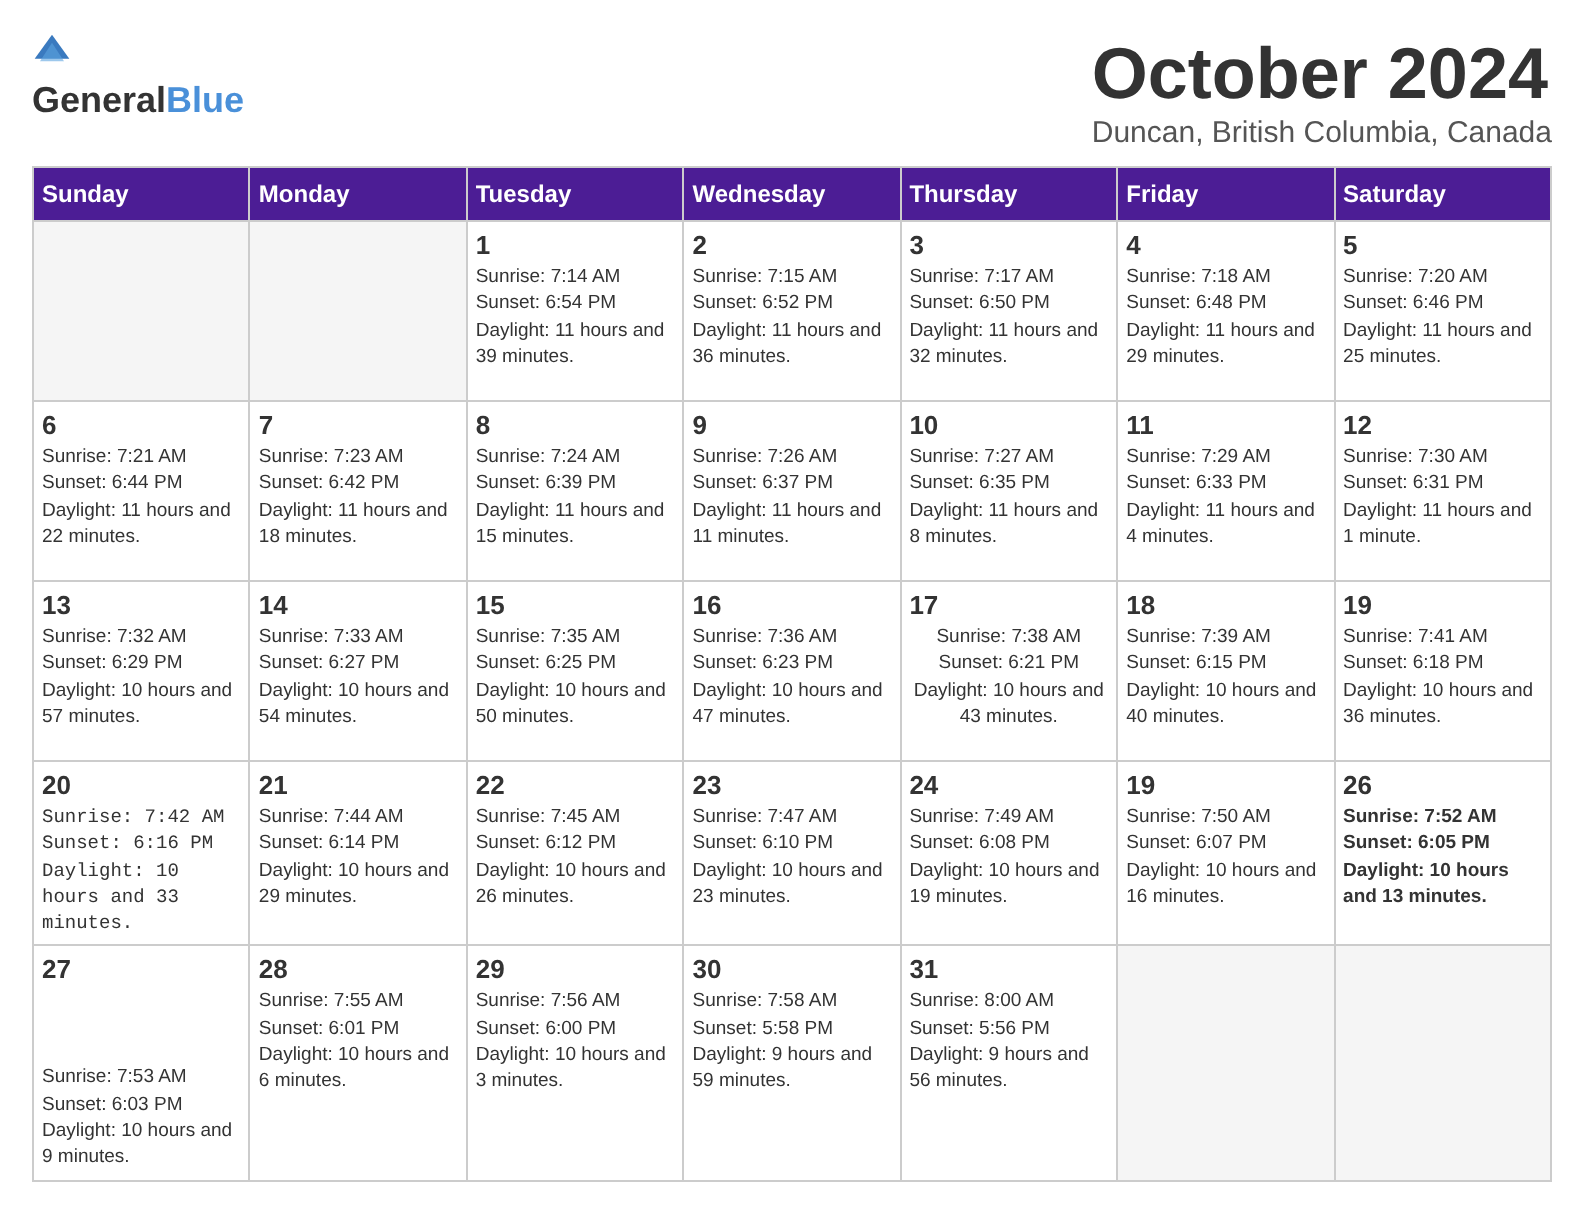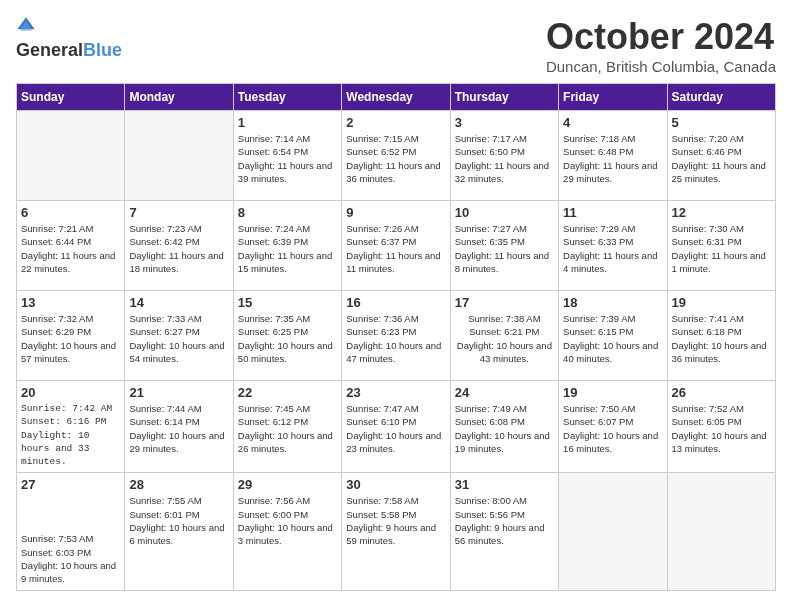--- a/index.html
+++ b/index.html
@@ -269,21 +269,21 @@
 Daylight: 10 hours and 19 minutes.</div>
         </td>
         <td>
           <span class="day-number">19</span>
           <div class="day-info" style="white-space: pre-line;">Sunrise: 7:50 AM
 Sunset: 6:07 PM
 Daylight: 10 hours and 16 minutes.</div>
         </td>
         <td>
           <span class="day-number">26</span>
-          <div class="day-info" style="white-space: pre-line;">Sunrise: 7:52 AM
+          <div class="day-info" style="white-space: pre-line; font-weight: bold;">Sunrise: 7:52 AM
 Sunset: 6:05 PM
 Daylight: 10 hours and 13 minutes.</div>
         </td>
       </tr>
       <tr>
         <td>
           <span class="day-number">27</span>
           <div class="day-info" style="white-space: pre-line; margin-top: 40px;">Sunrise: 7:53 AM
 Sunset: 6:03 PM
 Daylight: 10 hours and 9 minutes.</div>

